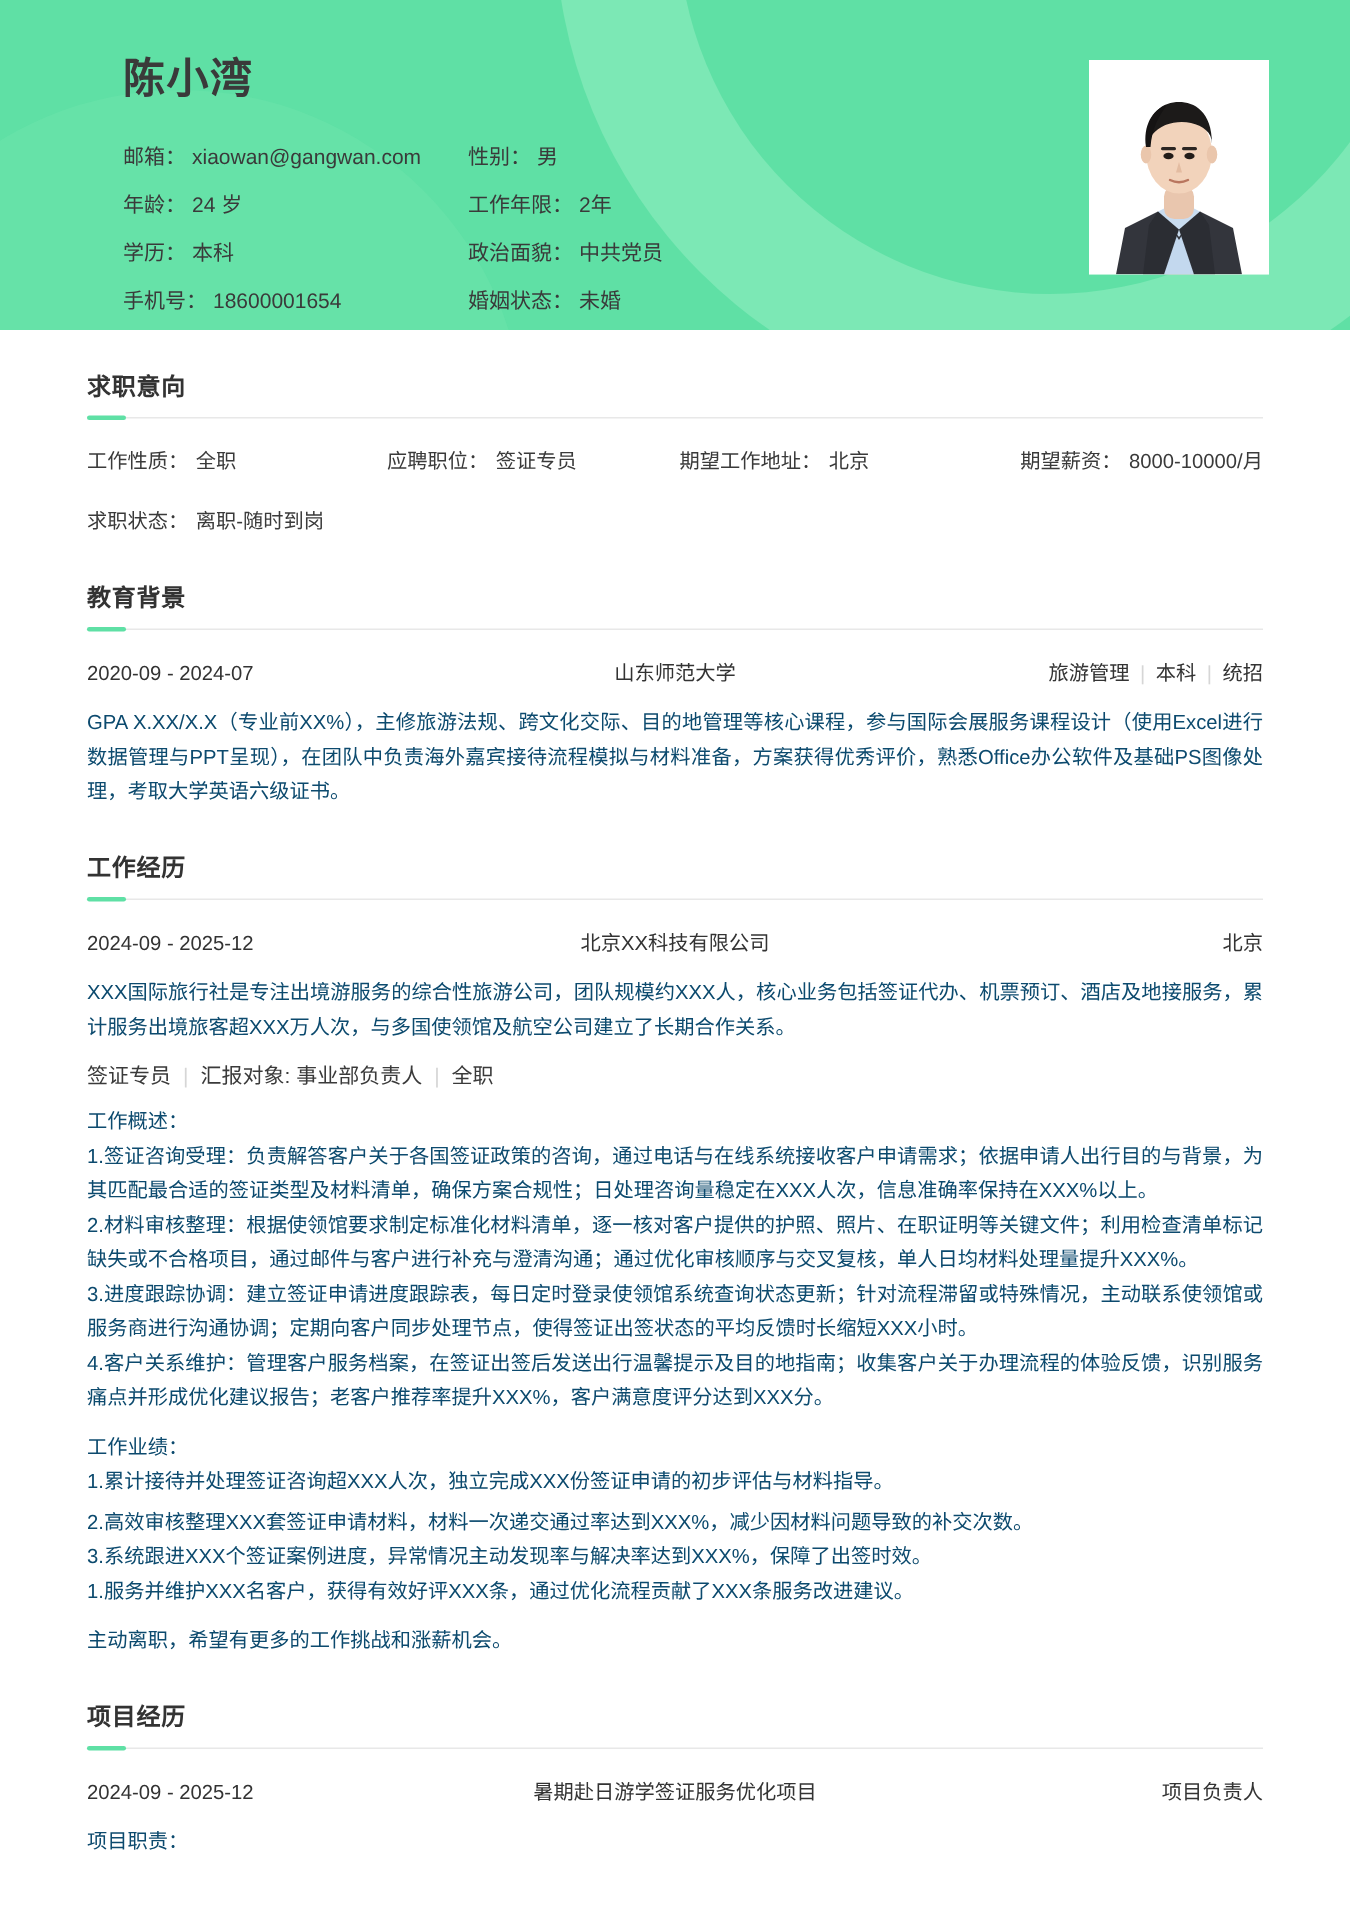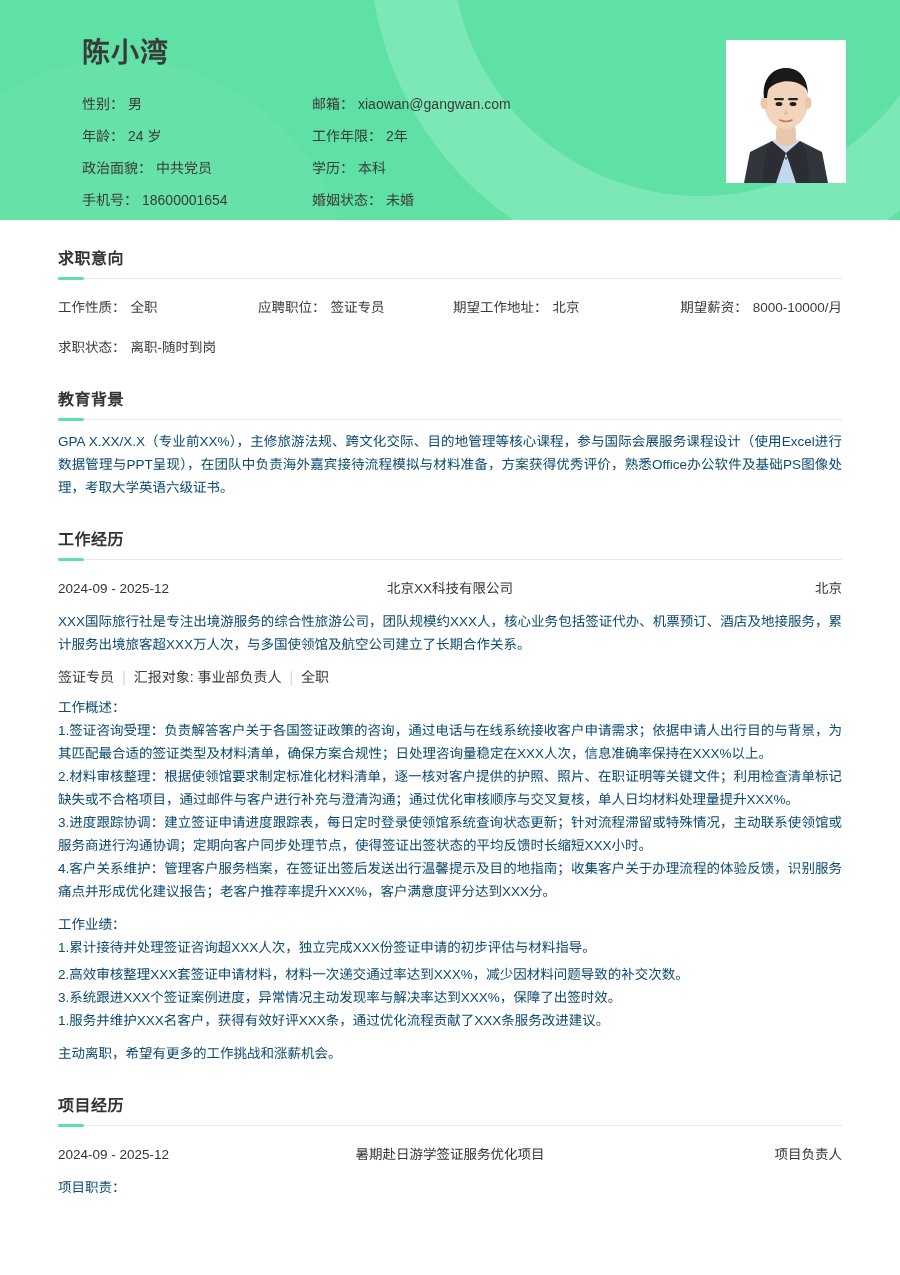--- a/index.html
+++ b/index.html
@@ -188,38 +188,38 @@
       </g>
     </svg>
   </div>
 
   <div class="header-inner">
     <div class="cand-name">陈小湾</div>
 
     <div class="info-grid">
 
       <div class="info-item">
+        <span class="lbl">邮箱：</span><span class="val">xiaowan@gangwan.com</span>
+      </div>
+      <div class="info-item">
         <span class="lbl">性别：</span><span class="val">男</span>
       </div>
-      <div class="info-item">
-        <span class="lbl">邮箱：</span><span class="val">xiaowan@gangwan.com</span>
-      </div>
 
       <div class="info-item">
         <span class="lbl">年龄：</span><span class="val">24 岁</span>
       </div>
       <div class="info-item">
         <span class="lbl">工作年限：</span><span class="val">2年</span>
       </div>
 
       <div class="info-item">
+        <span class="lbl">学历：</span><span class="val">本科</span>
+      </div>
+      <div class="info-item">
         <span class="lbl">政治面貌：</span><span class="val">中共党员</span>
-      </div>
-      <div class="info-item">
-        <span class="lbl">学历：</span><span class="val">本科</span>
       </div>
 
       <div class="info-item">
         <span class="lbl">手机号：</span><span class="val">18600001654</span>
       </div>
       <div class="info-item">
         <span class="lbl">婚姻状态：</span><span class="val">未婚</span>
       </div>
 
     </div>
@@ -285,20 +285,27 @@
       <div class="f">
         <span class="lbl">求职状态：</span><span class="val">离职-随时到岗</span>
       </div>
     </div>
   </div>
 
   <div class="section">
     <div class="sec-title">教育背景</div>
     <div class="sec-rule"></div>
 
+    <div class="entry-head">
+      <div class="eh-date">2020-09 - 2024-07</div>
+      <div class="eh-org">山东师范大学</div>
+      <div class="eh-meta">
+        <span>旅游管理</span><span class="sep">|</span><span>本科</span><span class="sep">|</span><span>统招</span>
+      </div>
+    </div>
 
     <div class="para">GPA X.XX/X.X（专业前XX%），主修旅游法规、跨文化交际、目的地管理等核心课程，参与国际会展服务课程设计（使用Excel进行数据管理与PPT呈现），在团队中负责海外嘉宾接待流程模拟与材料准备，方案获得优秀评价，熟悉Office办公软件及基础PS图像处理，考取大学英语六级证书。</div>
   </div>
 
   <div class="section">
     <div class="sec-title">工作经历</div>
     <div class="sec-rule"></div>
 
     <div class="entry-head">
       <div class="eh-date">2024-09 - 2025-12</div>

